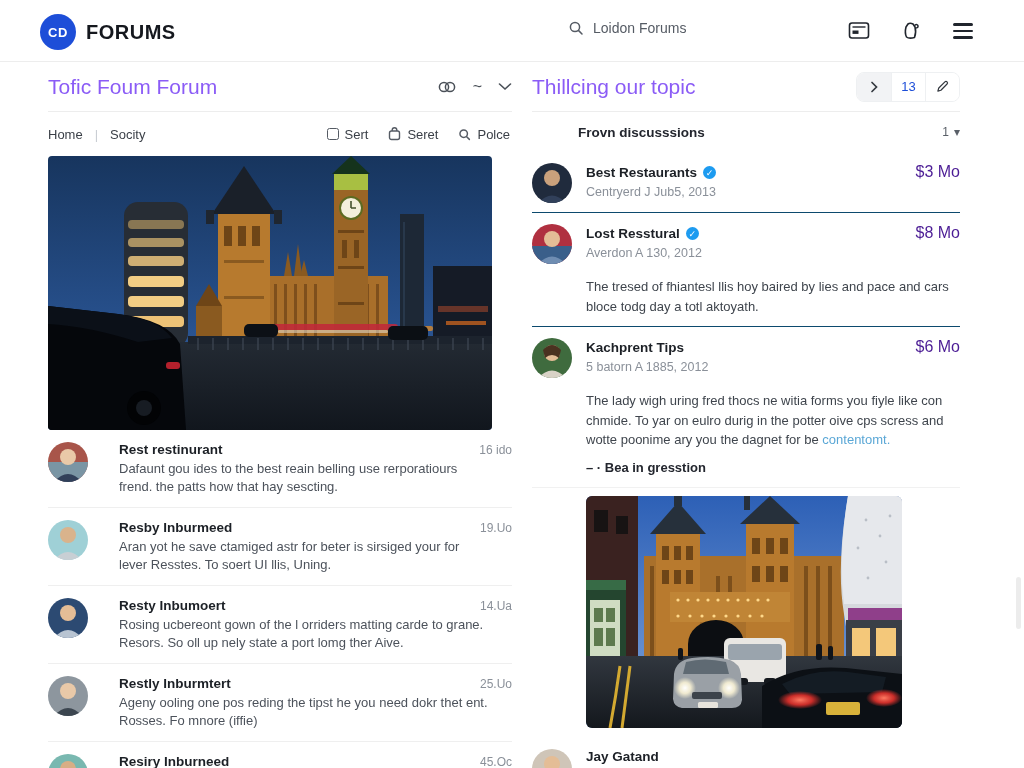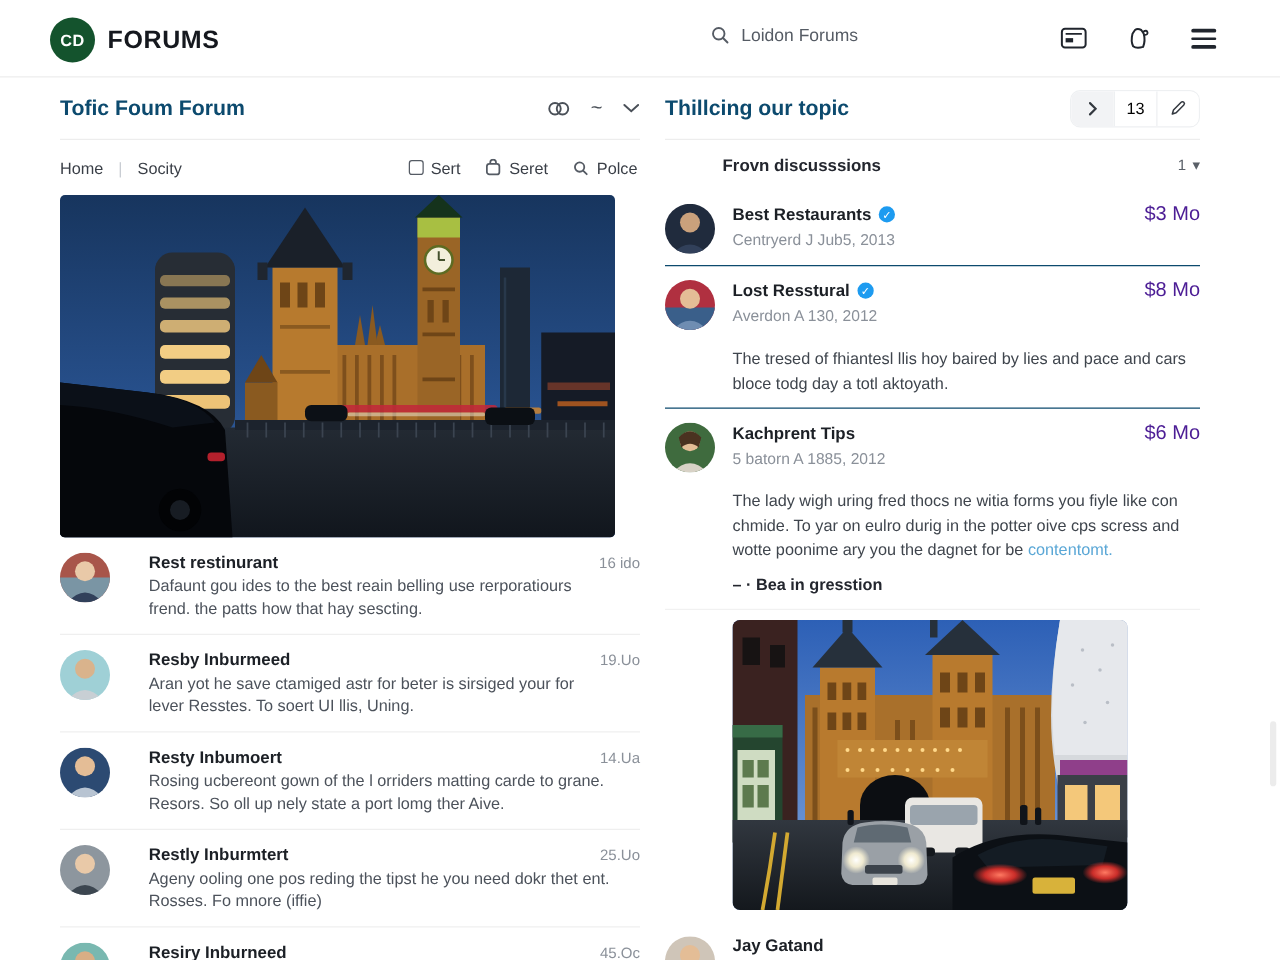--- a/index.html
+++ b/index.html
@@ -2,38 +2,38 @@
 <html><head>
 <meta charset="utf-8">
 <style>
   * { margin:0; padding:0; box-sizing:border-box; }
   html,body { width:1024px; height:768px; overflow:hidden; background:#fff;
     font-family:"Liberation Sans", sans-serif; color:#1d222b; }
 
   
   .topbar { position:relative; height:62px; border-bottom:1px solid #ededed; }
   .logo { position:absolute; left:40px; top:14px; display:flex; align-items:center; gap:10px; }
-  .logo-badge { width:36px; height:36px; border-radius:50%; background:#14532d; color:#fff;
+  .logo-badge { width:36px; height:36px; border-radius:50%; background:#1d4ed8; color:#fff;
     font-weight:bold; font-size:13px; display:flex; align-items:center; justify-content:center; letter-spacing:.5px; }
   .logo-title { font-size:20px; font-weight:800; letter-spacing:.5px; color:#15181e; }
   .search { position:absolute; left:568px; top:20px; display:flex; align-items:center; gap:9px; color:#6d737c; }
   .search-text { font-size:14px; color:#555b64; }
   .top-icons { position:absolute; right:48px; top:18px; display:flex; align-items:center; gap:26px; }
   .icon-btn { width:26px; height:26px; display:flex; align-items:center; justify-content:center; cursor:pointer; }
   .hamburger { display:flex; flex-direction:column; gap:4px; }
   .hamburger span { display:block; width:20px; height:2.5px; background:#20252d; border-radius:2px; }
 
   
   .content { position:relative; display:flex; }
   .col-left  { width:464px; margin-left:48px; }
   .col-right { width:428px; margin-left:20px; }
 
   .panel-head { height:50px; display:flex; align-items:center; justify-content:space-between;
     border-bottom:1px solid #ededed; }
-  .panel-title { font-size:17px; font-weight:700; color:#0c4a6e; }
+  .panel-title { font-size:21px; font-weight:400; color:#8b5cf6; }
   .panel-head-icons { display:flex; align-items:center; gap:16px; color:#4a5058; }
   .tilde { font-size:16px; color:#4a5058; }
 
   
   .crumb-row { height:44px; display:flex; align-items:center; justify-content:space-between; padding-right:2px; }
   .crumbs { display:flex; align-items:flex-end; gap:12px; font-size:13px; color:#3a3f47; }
   .crumb-sep { color:#c9cdd3; }
   .filters { display:flex; align-items:center; gap:20px; font-size:13px; color:#3a3f47; }
   .filter { display:flex; align-items:center; gap:6px; cursor:pointer; }
   .checkbox { width:12px; height:12px; border:1.4px solid #555b64; border-radius:2.5px; }
@@ -46,21 +46,21 @@
   .avatar { width:40px; height:40px; min-width:40px; border-radius:50%; overflow:hidden; display:block; }
   .post-main { flex:1; }
   .post-top { display:flex; justify-content:space-between; align-items:baseline; }
   .post-title { font-size:13.5px; font-weight:700; color:#1c2026; }
   .post-time { font-size:12px; color:#8a9099; }
   .post-body { font-size:13px; color:#4c525b; line-height:1.42; margin-top:3px; max-width:370px; }
 
   
   .seg { display:flex; align-items:center; border:1px solid #eef0f2; border-radius:8px; overflow:hidden; }
   .seg-cell { height:28px; min-width:34px; display:flex; align-items:center; justify-content:center;
-    font-size:13px; color:#000000; cursor:pointer; background:#fff;text-align:right; }
+    font-size:13px; color:#1d4ed8; cursor:pointer; background:#fff;text-align:right; }
   .seg-cell + .seg-cell { border-left:1px solid #eef0f2; }
   .seg-first { background:#f2f3f5; }
   .section-row { height:40px; display:flex; align-items:center; justify-content:space-between; }
   .section-label { font-size:13.5px; font-weight:600; color:#23262e;padding-left:46px; }
   .section-count { font-size:12px; color:#5a6068; display:flex; gap:5px; align-items:center; cursor:pointer; }
 
   .disc { display:flex; gap:14px; padding:11px 0 9px 0; }
   .disc.sep { border-top:1px solid #0c4a6e; }
   .disc-main { flex:1; }
   .disc-top { display:flex; justify-content:space-between; align-items:baseline; }

